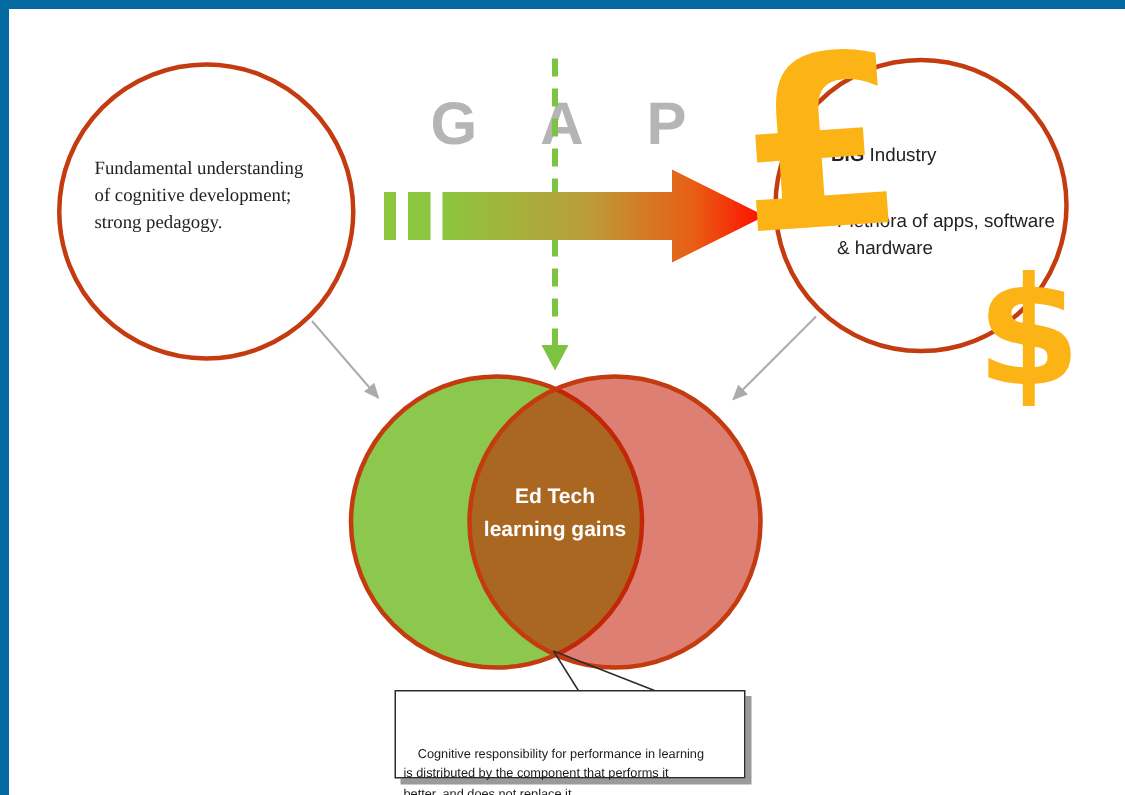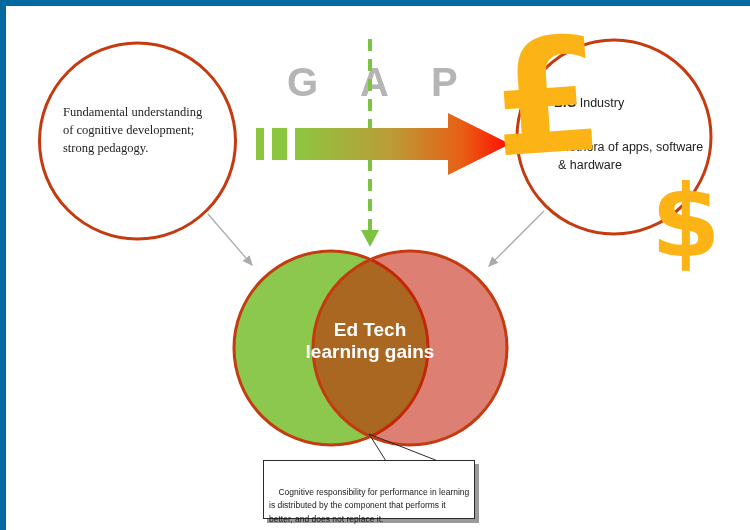--- a/index.html
+++ b/index.html
@@ -9,32 +9,32 @@
     font-family:"Liberation Sans",sans-serif;
   }
   #shapes{position:absolute;left:0;top:0;width:750px;height:530px;}
   .txt{position:absolute;color:#222;font-size:12.5px;line-height:18px;white-space:pre-line;}
   .left-circle-text{left:57px;top:97px;width:170px;font-family:Liberation Serif, serif;}
   .right-circle-title{left:548px;top:88px;width:160px;white-space:nowrap;}
   .right-circle-title .b{font-weight:bold;}
   .right-circle-body{left:552px;top:132px;width:170px;}
   .venn-label{
     left:284px;top:313px;width:160px;text-align:center;
-    color:#ffffff;font-weight:bold;font-size:19px;line-height:22px;
+    color:#ffffff;font-weight:bold;font-size:14px;line-height:22px;
   }
   .currency{
     position:absolute;color:#fcb316;font-weight:bold;
     font-family:"DejaVu Sans",sans-serif;
   }
   .pound{left:486px;top:12px;font-size:158px;line-height:158px;transform:rotate(-4deg);}
   .dollar{left:645px;top:166px;font-size:100px;line-height:100px;}
   .callout-box{
-    position:absolute;left:257px;top:454px;width:212px;height:59px;
+    position:absolute;left:257px;top:454px;width:234px;height:59px;
     box-sizing:border-box;background:#ffffff;border:1px solid #2b2b2b;
-    box-shadow:4px 4px 0 #9a9a9a;padding:11px 2px 0 5px;
+    box-shadow:4px 4px 0 #9a9a9a;padding:21px 2px 0 5px;
     font-size:8.5px;line-height:13.5px;color:#1a1a1a;white-space:pre;
   }
   .gap-text{font-family:"Liberation Sans",sans-serif;font-weight:bold;}
 </style>
 </head>
 <body>
 
 <div id="canvas">
 
   <svg id="shapes" viewBox="0 0 750 530">

